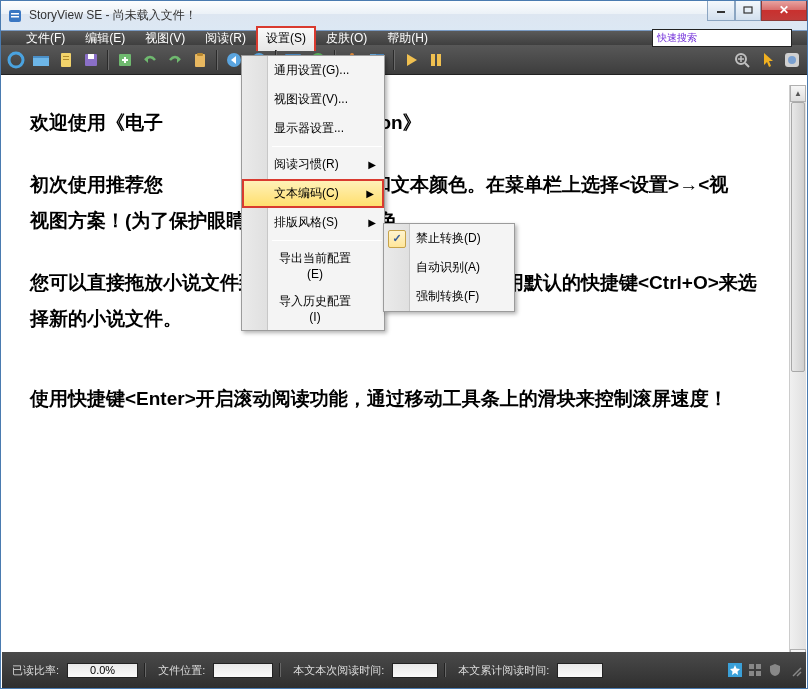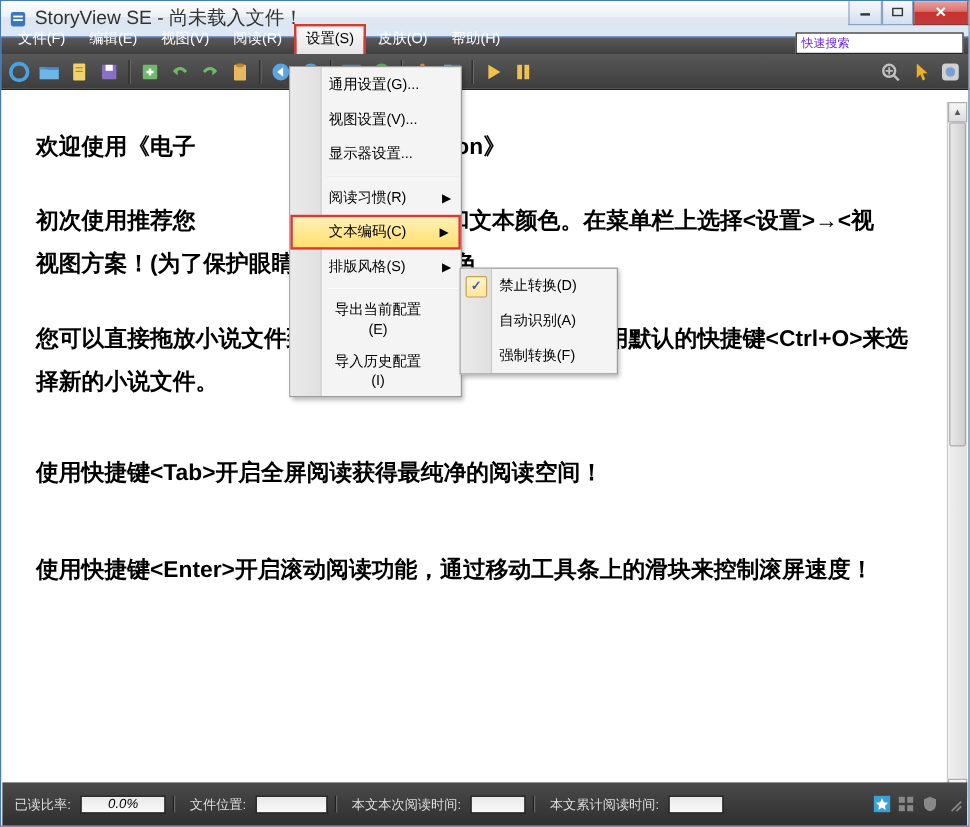--- a/index.html
+++ b/index.html
@@ -3,28 +3,28 @@
 <meta charset="utf-8">
 <style>
 * { margin: 0; padding: 0; box-sizing: border-box; }
 body { font-family: "Microsoft YaHei", "SimSun", sans-serif; background: #fff; width: 808px; height: 689px; overflow: hidden; }
 
 .window { width: 808px; height: 689px; border: 1px solid #4a7bb0; background: #fff; position: relative; }
 
 
 .titlebar { height: 30px; background: linear-gradient(to bottom, #fdfefe 0%, #ebf1f7 45%, #dde6f1 46%, #dce8f4 100%); display: flex; align-items: center; border-bottom: 1px solid #7a9bc4; }
 .titlebar-icon { width: 16px; height: 16px; margin: 0 6px; }
-.titlebar-title { font-size: 16px; color: #333; flex: 1; }
+.titlebar-title { font-size: 12px; color: #333; flex: 1; }
 .winbtns { display: flex; height: 20px; margin-top: -10px; }
 .winbtn { width: 28px; height: 20px; border: 1px solid #8ba5c2; border-top: none; background: linear-gradient(to bottom, #f4f8fc, #d3e0ef); display: flex; align-items: center; justify-content: center; font-size: 10px; color: #333; cursor: default; }
 .winbtn.max { width: 26px; }
 .winbtn.close { width: 46px; background: linear-gradient(to bottom, #e7a3a0, #d9706e 45%, #c9302e 46%, #c23b39 100%); color: #fff; border-color: #8b3a38; font-size: 12px; font-weight: bold; }
 
 
-.menubar { height: 14px; background: linear-gradient(to bottom, #5a5a5a, #3f3f3f); display: flex; align-items: flex-end; padding: 0 4px; color: #fff; font-size: 12px; }
+.menubar { height: 14px; background: linear-gradient(to bottom, #5a5a5a, #3f3f3f); display: flex; align-items: center; padding: 0 15px; color: #fff; font-size: 12px; }
 .menuitem { padding: 4px 10px; cursor: default; }
 .menuitem.active { background: linear-gradient(to bottom, #fafafa, #e6e6e6); color: #000; border: 2px solid #d93a2f; border-bottom: none; padding: 2px 8px 4px 8px; }
 .searchbox { margin-left: auto; background: #fff; border: 1px solid #222; height: 18px; width: 140px; font-size: 10px; padding: 0 4px; display: flex; align-items: center; color: #6d28d9; }
 
 
 .toolbar { height: 30px; background: linear-gradient(to bottom, #585858, #3d3d3d); display: flex; align-items: center; padding: 0 4px; gap: 3px; border-bottom: 1px solid #222; }
 .tbtn { width: 22px; height: 22px; border-radius: 3px; display: flex; align-items: center; justify-content: center; }
 .tsep { width: 2px; height: 20px; border-left: 1px solid #2a2a2a; border-right: 1px solid #6a6a6a; margin: 0 2px; }
 
 
@@ -44,21 +44,21 @@
 .dd-item.highlighted { background: linear-gradient(to bottom, #fff1b8, #ffdf6e); border: 2px solid #d93a2f; padding: 4px 26px 4px 30px; }
 .dd-iconcol { position: absolute; left: 0; top: 0; bottom: 0; width: 26px; background: linear-gradient(to right, #eaeaea, #e0e0e0); border-right: 1px solid #c7c7c7; }
 
 .submenu { left: 382px; top: 222px; width: 132px; }
 .mainmenu { left: 240px; top: 54px; width: 144px; text-align: center; }
 .sub-check { position: absolute; left: 4px; width: 18px; height: 18px; border: 1px solid #c7a34a; background: linear-gradient(to bottom, #fff4cf, #ffe699); border-radius: 2px; display: flex; align-items: center; justify-content: center; color: #3a5f9a; font-weight: bold; font-size: 11px; }
 
 
 .statusbar { position: absolute; bottom: 0; left: 1px; right: 1px; height: 36px; background: linear-gradient(to bottom, #4a4a4a, #2f2f2f); display: flex; align-items: center; font-size: 11px; color: #ddd; padding: 0 4px; gap: 2px; }
 .stat-label { padding: 0 6px; }
-.stat-field { background: linear-gradient(to bottom, #e8e8e8, #fafafa); color: #000; border: 1px solid #222; padding: 0 22px; height: 15px; display: flex; align-items: center; min-width: 50px; justify-content: center; font-style: italic; }
+.stat-field { background: linear-gradient(to bottom, #e8e8e8, #fafafa); color: #000; border: 1px solid #222; padding: 0 22px; height: 15px; display: flex; align-items: center; min-width: 50px; justify-content: center; }
 .stat-sep { width: 2px; height: 14px; border-left: 1px solid #222; border-right: 1px solid #666; margin: 0 4px; }
 .stat-icons { margin-left: auto; display: flex; gap: 6px; align-items: center; }
 .stat-icon { width: 14px; height: 14px; }
 
 svg { display: block; }
 </style>
 </head>
 <body>
 
 <div class="window">
@@ -224,21 +224,20 @@
           <circle cx="9" cy="9" r="4" fill="#7aa0d0"></circle>
         </svg>
       </div>
   </div>
 
   <div class="content-wrap">
     <div class="content">
       <p style="text-indent:0">欢迎使用《电子　　　　　　econd Edition》</p>
       <p style="text-indent:0; margin-top:10px;">初次使用推荐您　　　　　　　己的背景和文本颜色。在菜单栏上选择&lt;设置&gt;→&lt;视　　　　　　　　　　　　　视图方案！(为了保护眼睛，推荐您使用暗色</p>
       <p style="text-indent:0;">您可以直接拖放小说文件到主窗口来打开阅读，也可以使用默认的快捷键&lt;Ctrl+O&gt;来选择新的小说文件。</p>
-      <p style="text-indent:0; margin-top:40px;">使用快捷键&lt;Tab&gt;开启全屏阅读获得最纯净的阅读空间！</p>
       <p style="text-indent:0; margin-top:44px;">使用快捷键&lt;Enter&gt;开启滚动阅读功能，通过移动工具条上的滑块来控制滚屏速度！</p>
     </div>
     <div class="scrollbar">
       <div class="sb-arrow">▲</div>
       <div class="sb-thumb"></div>
       <div class="sb-arrow bottom">▼</div>
     </div>
   </div>
 
   <div class="dropdown mainmenu">

